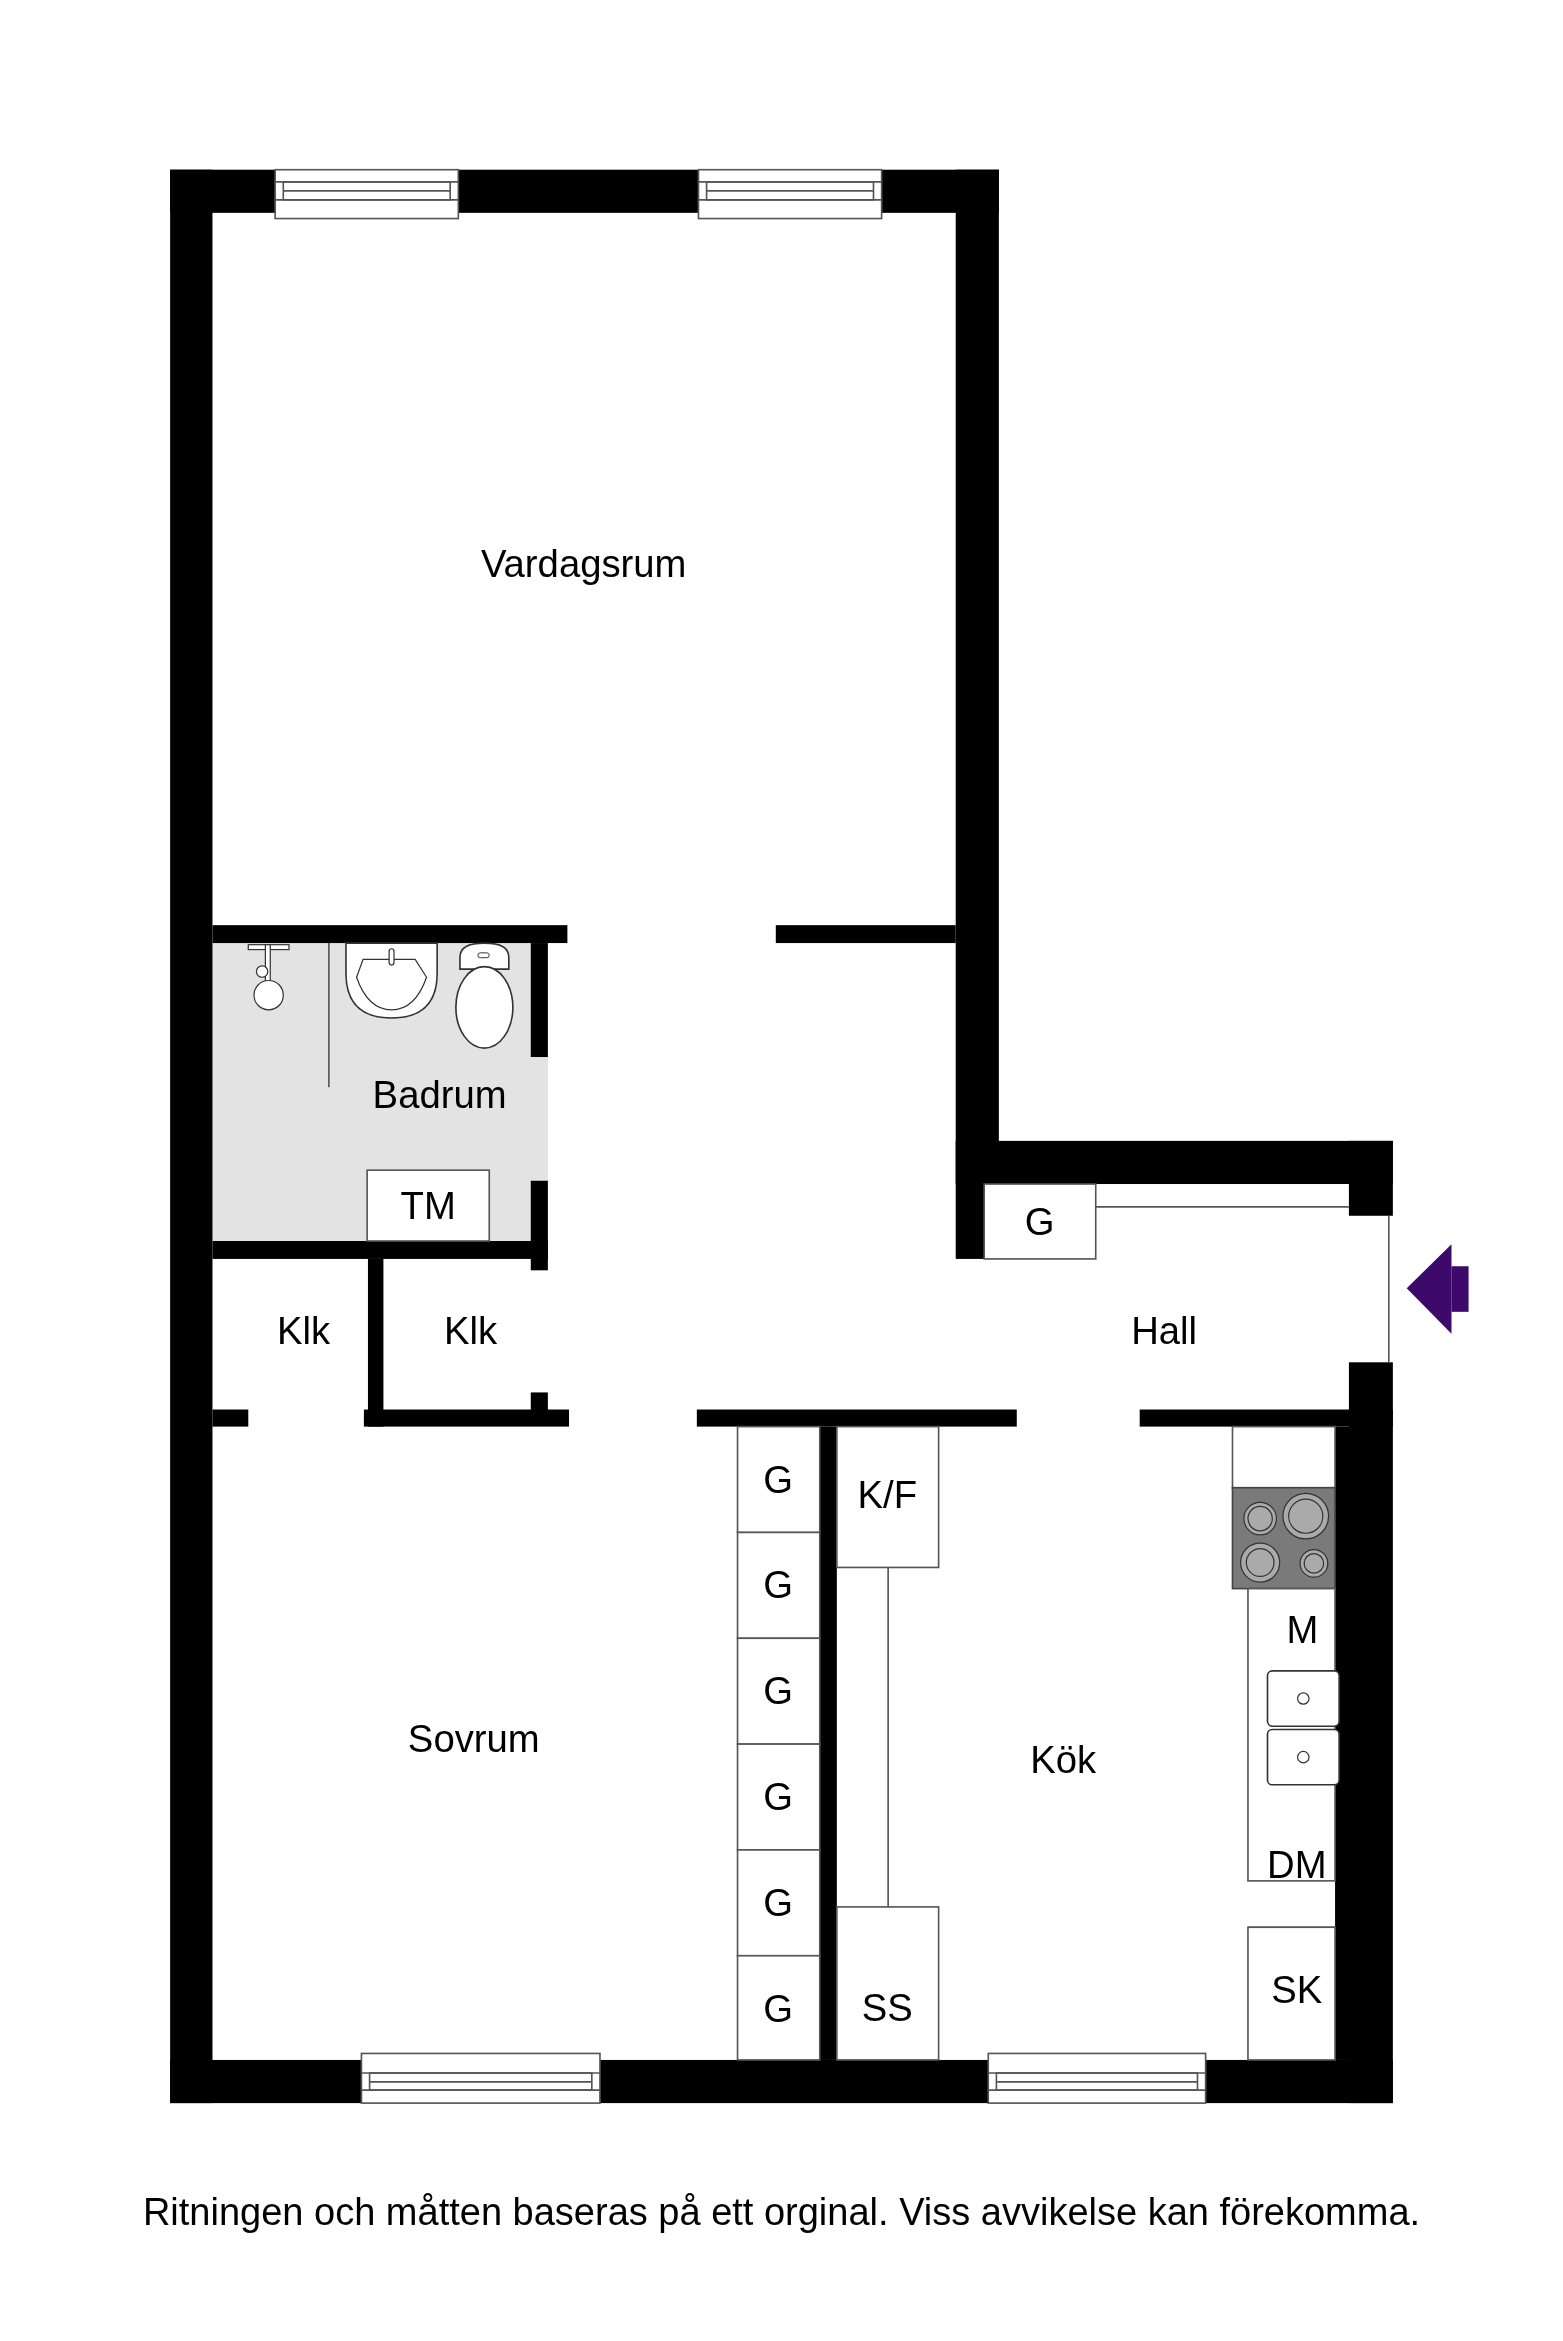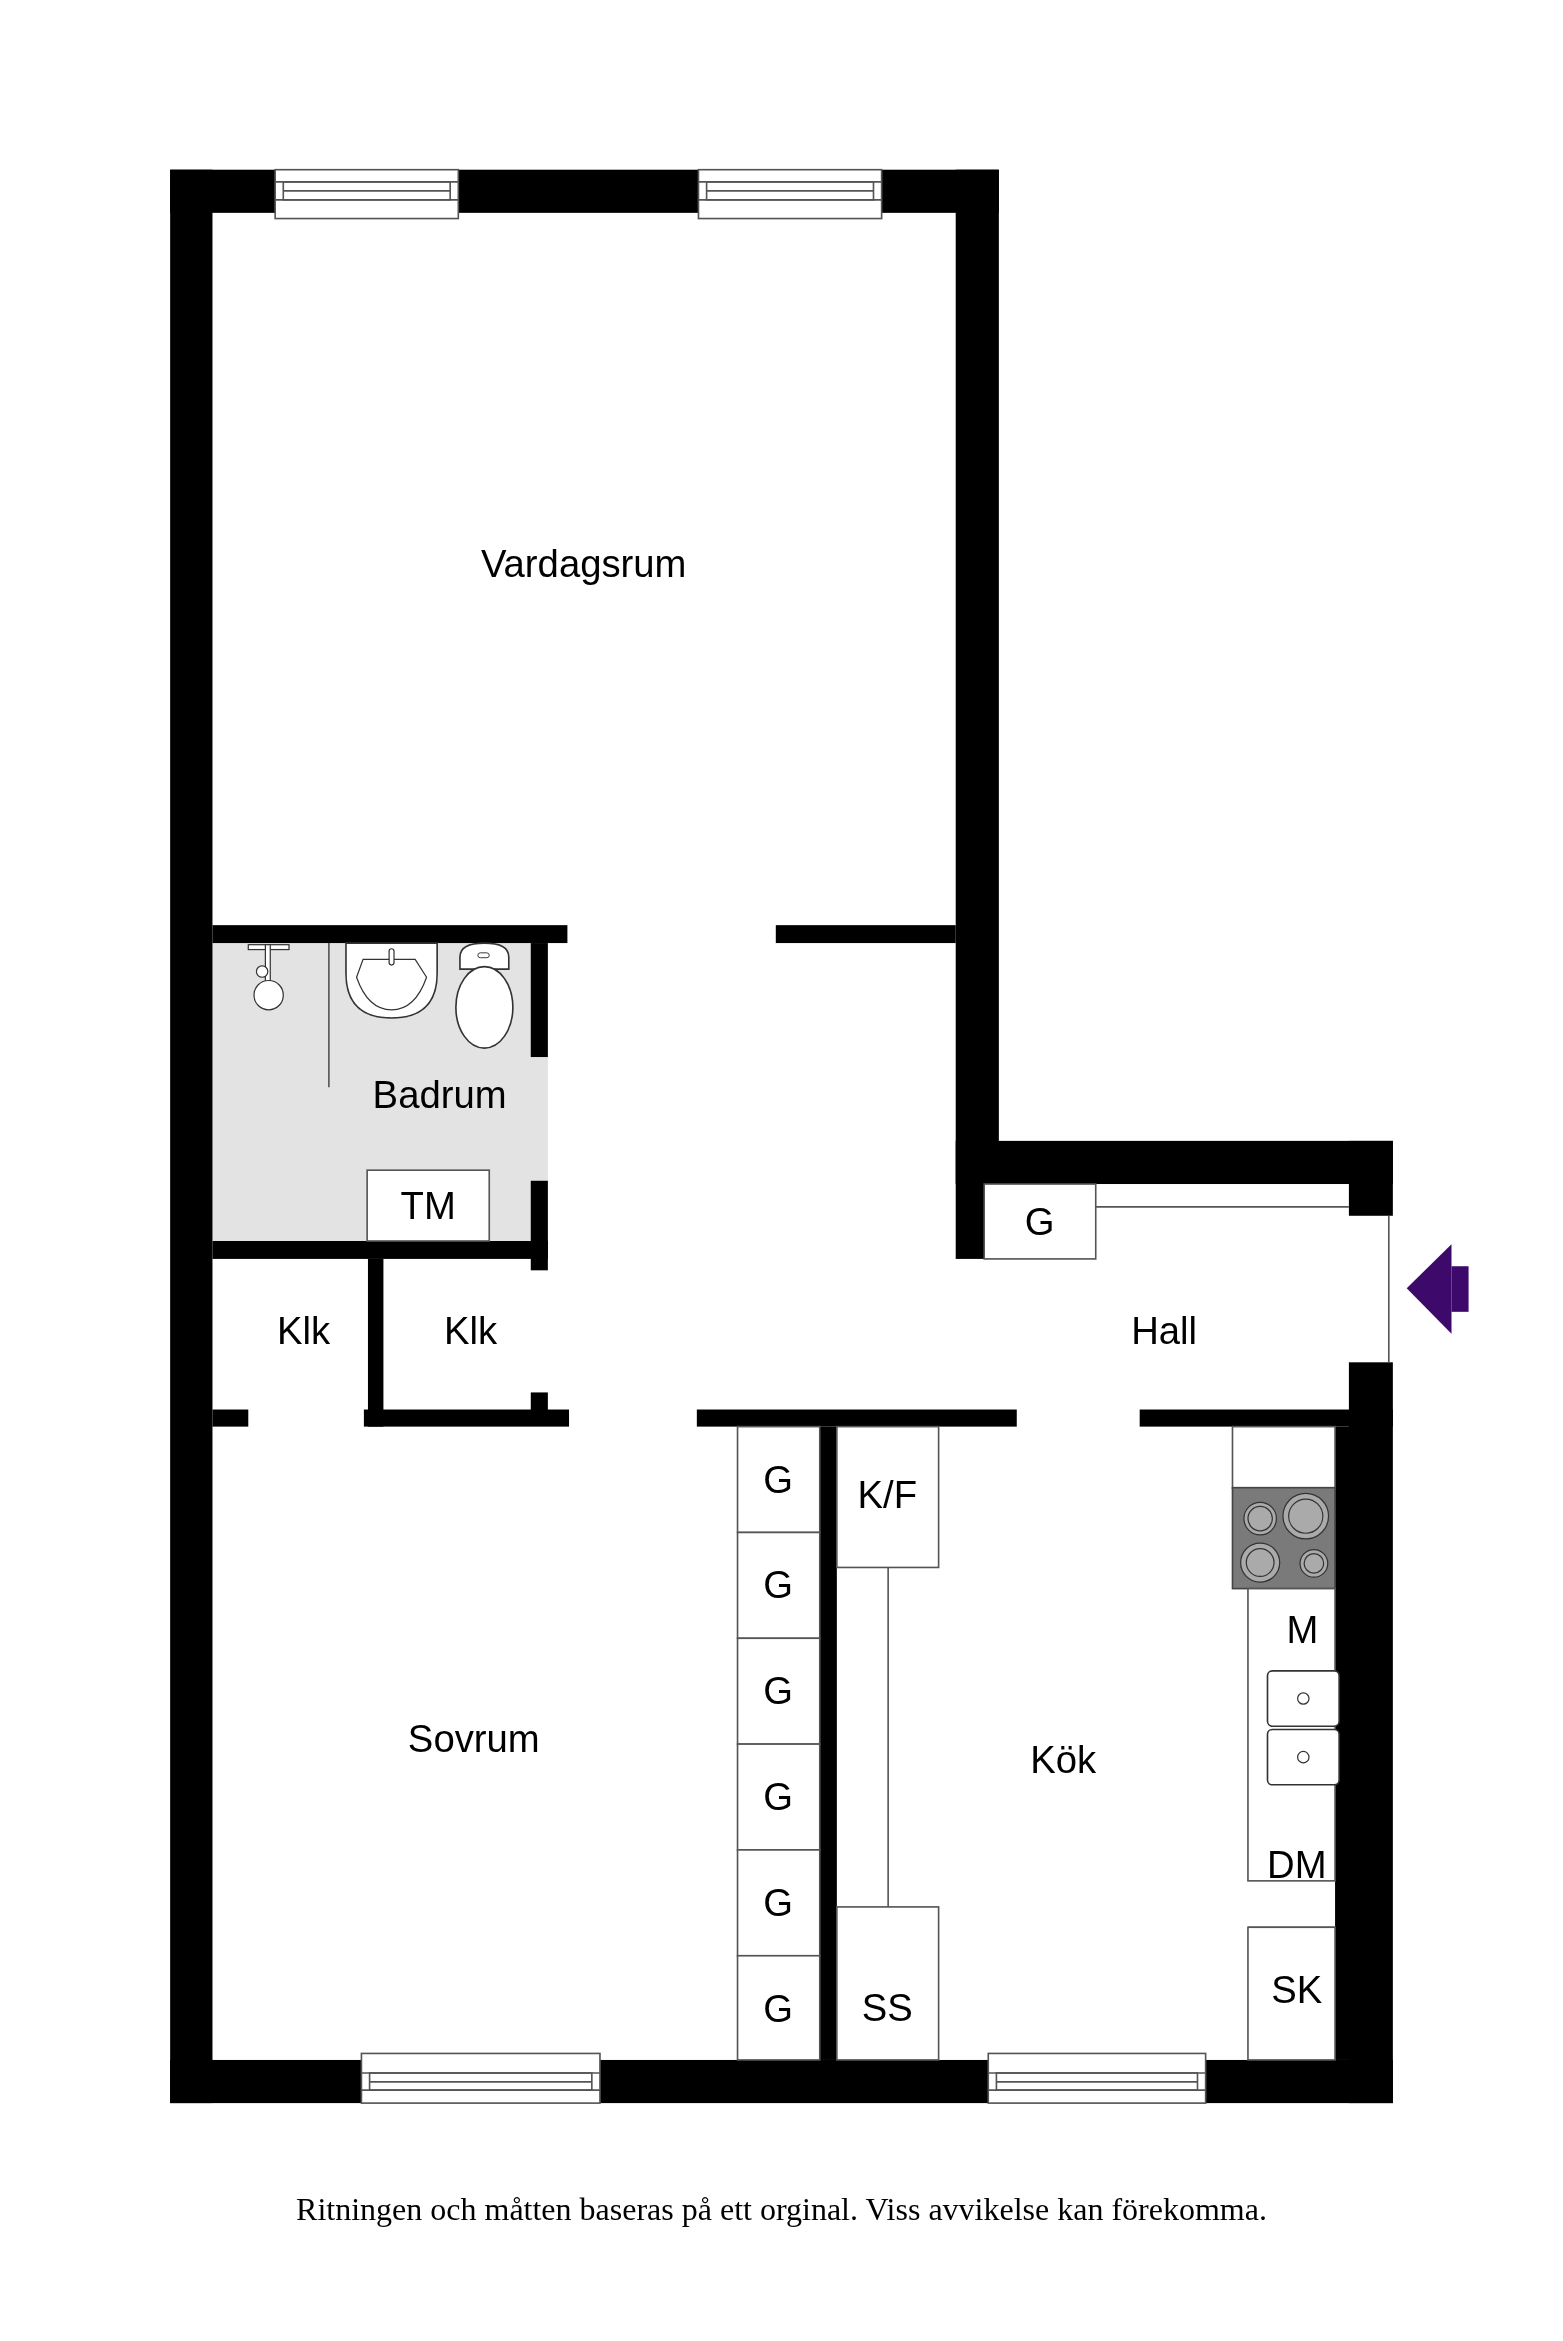--- a/index.html
+++ b/index.html
@@ -6,21 +6,21 @@
   body { width: 1563px; height: 2342px; position: relative; overflow: hidden;
          font-family: "Liberation Sans", sans-serif; }
   #plan { position: absolute; left: 0; top: 0; width: 1563px; height: 2342px; }
   .wall { fill: #000000; }
   .room-label { font-family: "Liberation Sans", sans-serif; font-size: 47px; fill: #000; text-anchor: middle; }
   .fix-label { font-family: "Liberation Sans", sans-serif; font-size: 47px; fill: #000; text-anchor: middle; }
   .box { fill: #ffffff; stroke: #555; stroke-width: 2; }
   .thin { fill: none; stroke: #555; stroke-width: 2; }
   .win-frame { fill: #ffffff; stroke: #555; stroke-width: 2; }
   .disclaimer { position: absolute; left: 0; width: 1563px; top: 2191px; text-align: center;
-                font-family: Liberation Serif, serif; font-size: 32px; color: #000; }
+                font-family: Liberation Sans, sans-serif; font-size: 38px; color: #000; }
 </style>
 </head>
 <body>
 
 <svg id="plan" viewBox="0 0 1920 2876" xmlns="http://www.w3.org/2000/svg">
 
   <rect x="261" y="1158" width="412" height="366" fill="#e3e3e3"></rect>
 
   <g>
 

